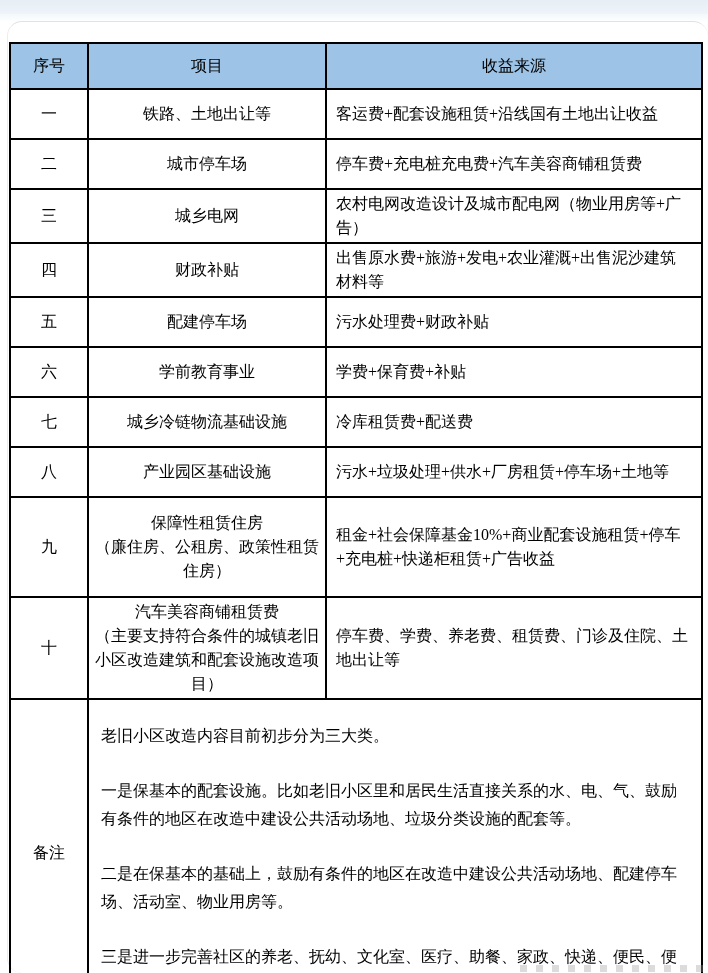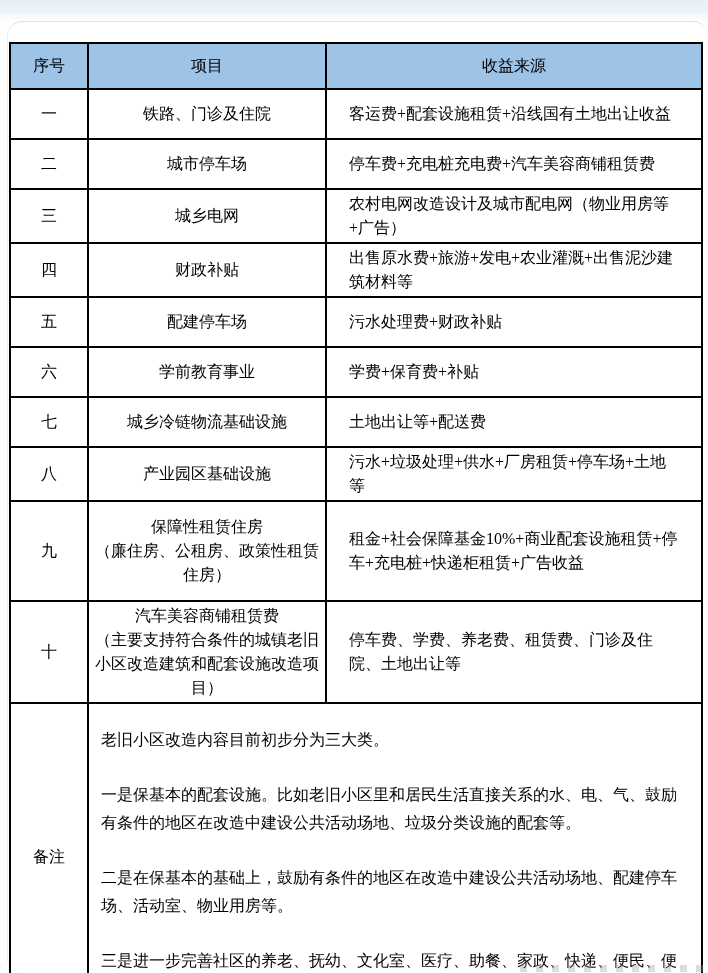--- a/index.html
+++ b/index.html
@@ -55,21 +55,21 @@
   table.revenue tbody tr:nth-child(9),
   table.revenue tbody tr:nth-child(10) { height: 100px; }
   td.cell-no { text-align: center; }
   td.cell-project {
     text-align: center;
     white-space: pre-line;
     padding: 2px 6px;
   }
   td.cell-source {
     text-align: left;
-    padding: 2px 22px;
+    padding: 2px 9px;
     line-height: 1.55;
   }
   tr.remark-row { height: 268px; }
   td.remark-label { text-align: center; }
   td.remark-cell {
     text-align: left;
     vertical-align: top;
     padding: 10px 12px 6px 12px;
   }
   td.remark-cell p {
@@ -108,21 +108,21 @@
     <thead>
       <tr>
         <th>序号</th>
         <th>项目</th>
         <th>收益来源</th>
       </tr>
     </thead>
     <tbody id="rows-body">
         <tr>
           <td class="cell-no">一</td>
-          <td class="cell-project">铁路、门诊及住院</td>
+          <td class="cell-project">铁路、土地出让等</td>
           <td class="cell-source">客运费+配套设施租赁+沿线国有土地出让收益</td>
         </tr>
         <tr>
           <td class="cell-no">二</td>
           <td class="cell-project">城市停车场</td>
           <td class="cell-source">停车费+充电桩充电费+汽车美容商铺租赁费</td>
         </tr>
         <tr>
           <td class="cell-no">三</td>
           <td class="cell-project">城乡电网</td>
@@ -139,21 +139,21 @@
           <td class="cell-source">污水处理费+财政补贴</td>
         </tr>
         <tr>
           <td class="cell-no">六</td>
           <td class="cell-project">学前教育事业</td>
           <td class="cell-source">学费+保育费+补贴</td>
         </tr>
         <tr>
           <td class="cell-no">七</td>
           <td class="cell-project">城乡冷链物流基础设施</td>
-          <td class="cell-source">土地出让等+配送费</td>
+          <td class="cell-source">冷库租赁费+配送费</td>
         </tr>
         <tr>
           <td class="cell-no">八</td>
           <td class="cell-project">产业园区基础设施</td>
           <td class="cell-source">污水+垃圾处理+供水+厂房租赁+停车场+土地等</td>
         </tr>
         <tr>
           <td class="cell-no">九</td>
           <td class="cell-project">保障性租赁住房
 （廉住房、公租房、政策性租赁住房）</td>

